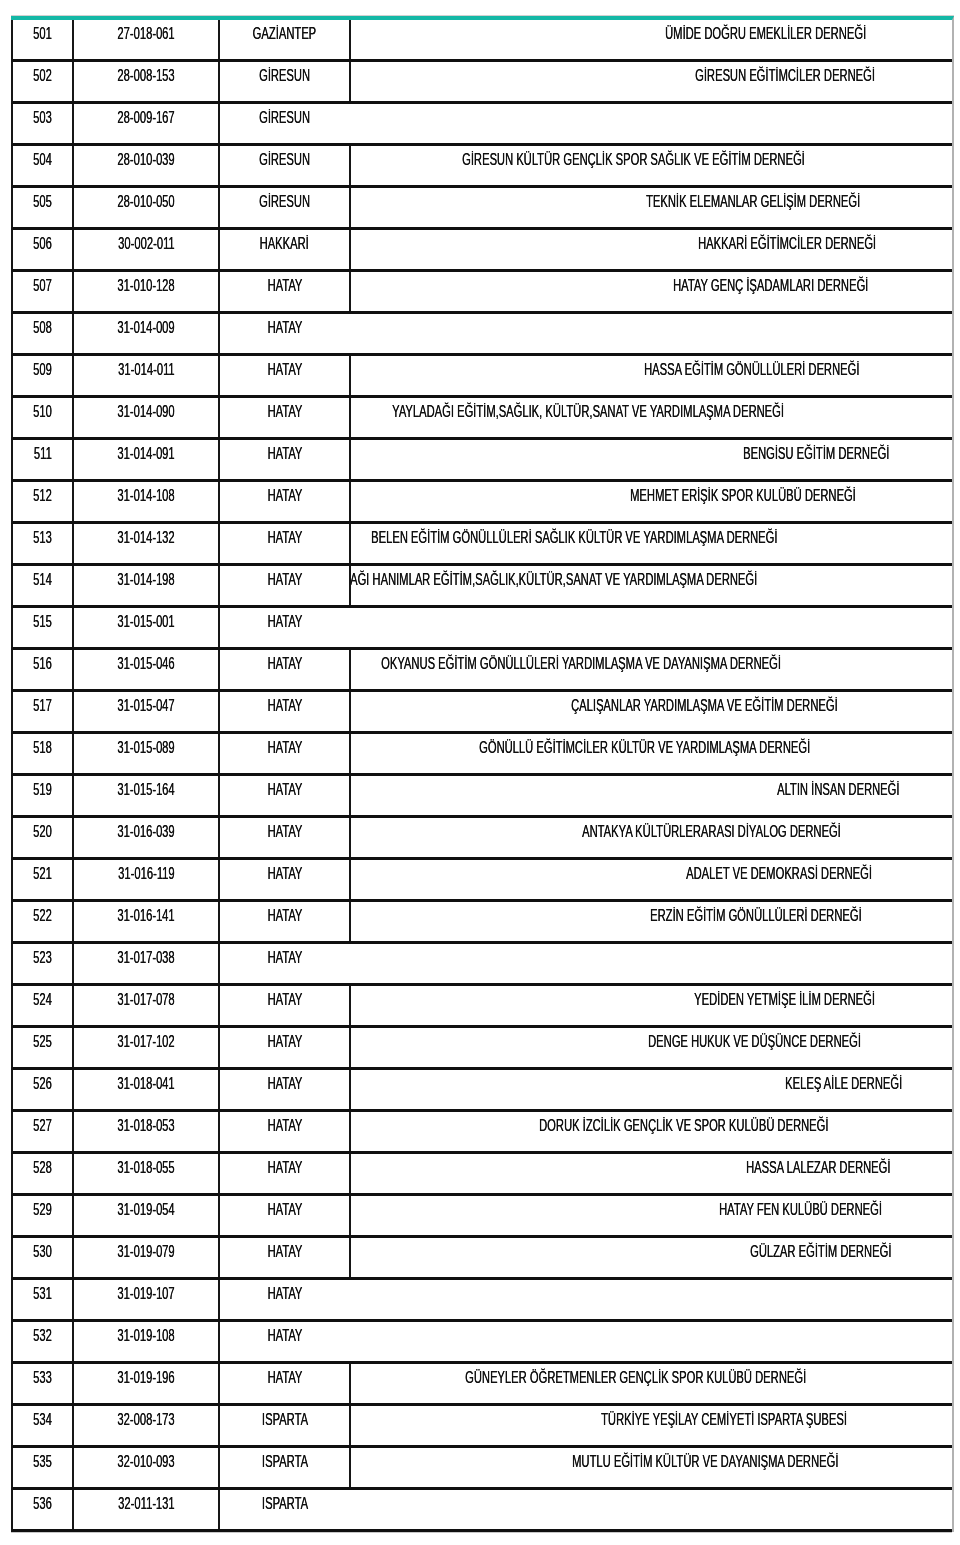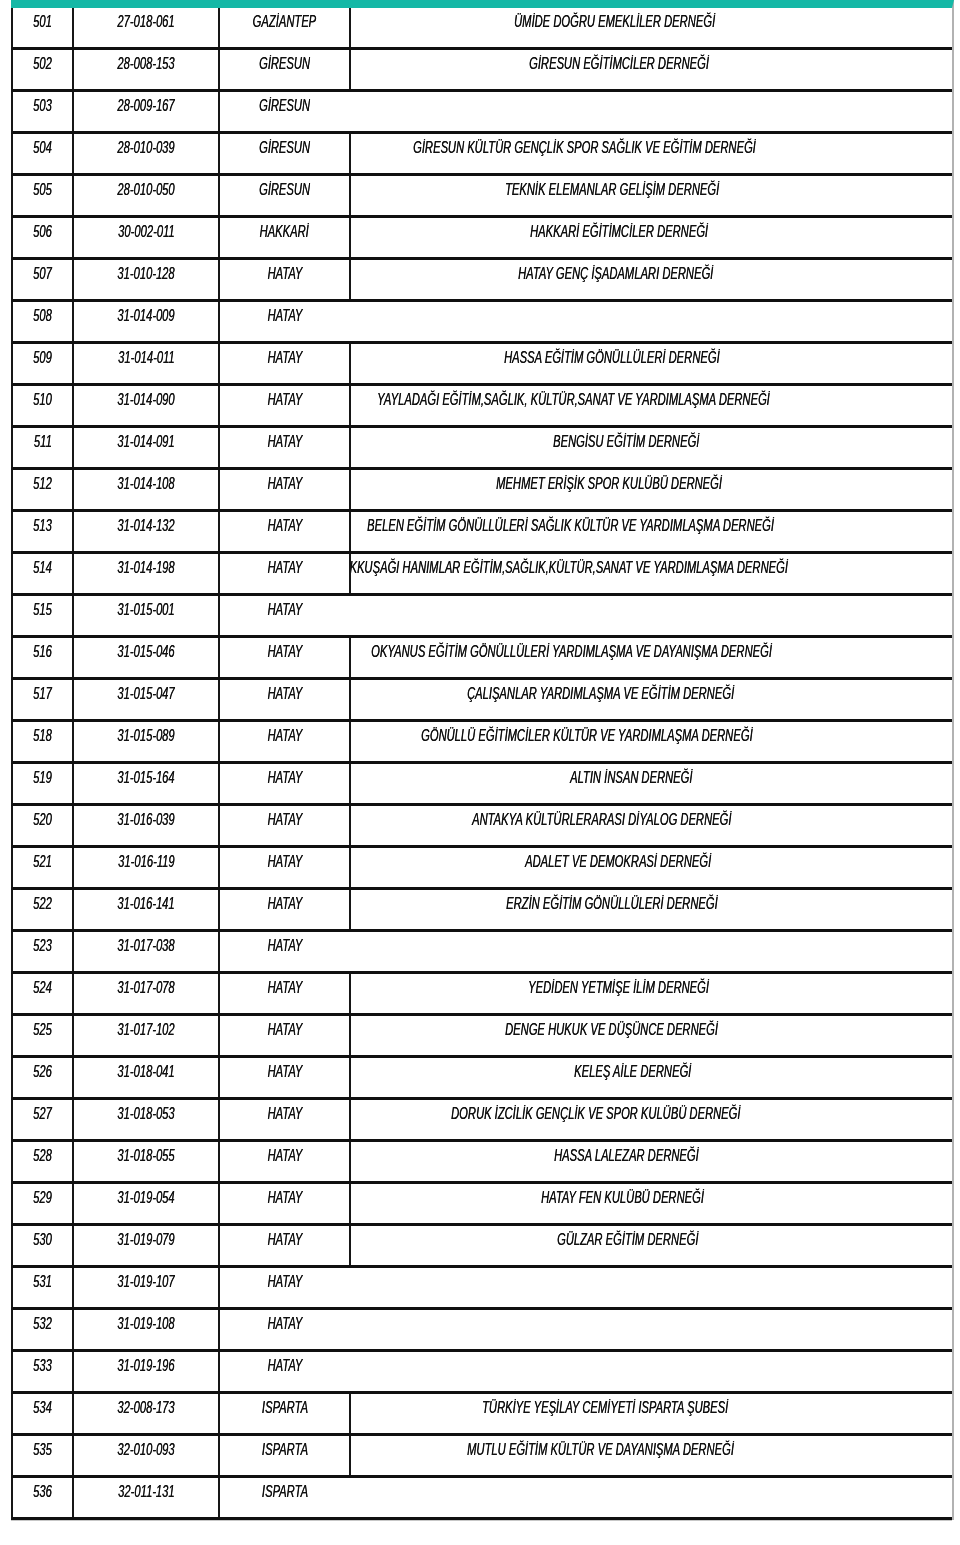--- a/index.html
+++ b/index.html
@@ -13,26 +13,25 @@
     height: 1545px;
     background: #ffffff;
     overflow: hidden;
     font-family: "Liberation Sans", sans-serif;
     color: #101010;
   }
   
   .doc-table {
     position: absolute;
     left: 11px;
-    top: 0;
+    top: 16px;
     width: 941px;
-    border-top: 8px solid #14b8a6;
+    border-top: 4px solid #14b8a6;
     border-right: 2px solid rgba(0,0,0,0.30);
     box-shadow: 0 -1px 0 rgba(0,0,0,0.18);
-    font-style: italic;
   }
   .row {
     display: grid;
     grid-template-columns: 59px 146px 131px 1fr;
     height: 39px;
     border-bottom: 3px solid #101010;
     border-left: 2px solid #161616;
     box-shadow: 0 1px 0 rgba(0,0,0,0.22);
     background: #ffffff;
   }
@@ -40,21 +39,21 @@
     display: flex;
     align-items: flex-start;
     justify-content: center;
     padding-top: 6px;
     overflow: hidden;
   }
   .cell + .cell {
     border-left: 2px solid #161616;
   }
   .c-name {
-    justify-content: center;
+    justify-content: flex-end;
     padding-left: 12px;
   }
   .tx {
     display: inline-block;
     font-size: 16px;
     line-height: 16px;
     white-space: nowrap;
     letter-spacing: 0;
     transform: scaleX(0.70);
     transform-origin: center top;
@@ -535,20 +534,23 @@
   <div class="row">
     <div class="cell c-no">
       <span class="tx">533</span>
     </div>
     <div class="cell c-code">
       <span class="tx">31-019-196</span>
     </div>
     <div class="cell c-prov">
       <span class="tx">HATAY</span>
     </div>
+    <div class="cell c-name">
+      <span class="tx tx-left">GÜNEYLER ÖĞRETMENLER GENÇLİK SPOR KULÜBÜ DERNEĞİ</span>
+    </div>
   </div>
 
   <div class="row">
     <div class="cell c-no">
       <span class="tx">534</span>
     </div>
     <div class="cell c-code">
       <span class="tx">32-008-173</span>
     </div>
     <div class="cell c-prov">

